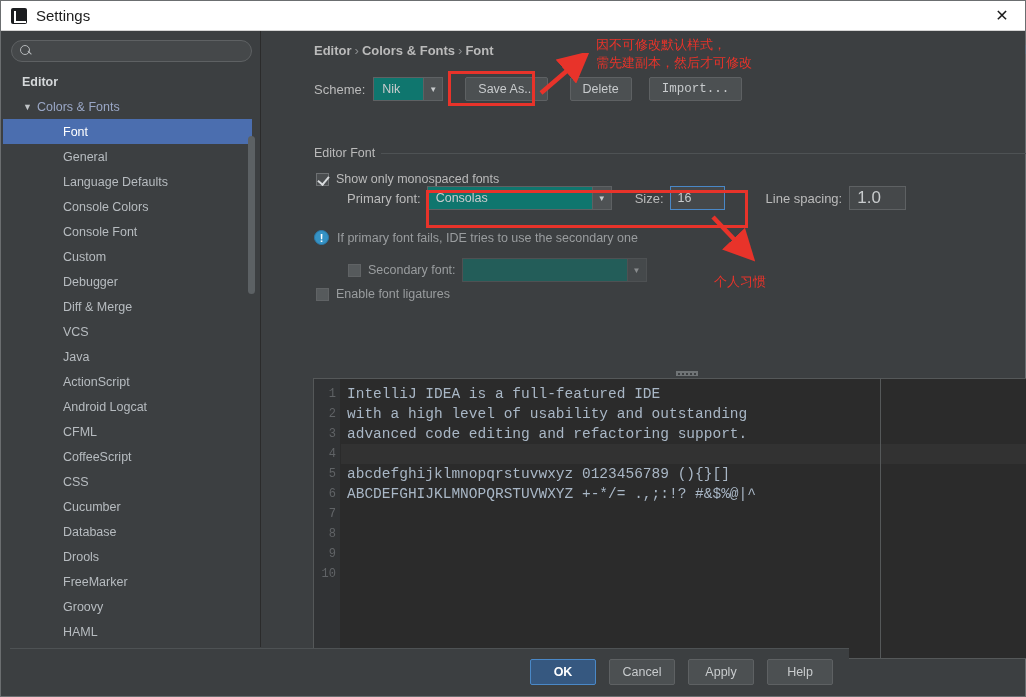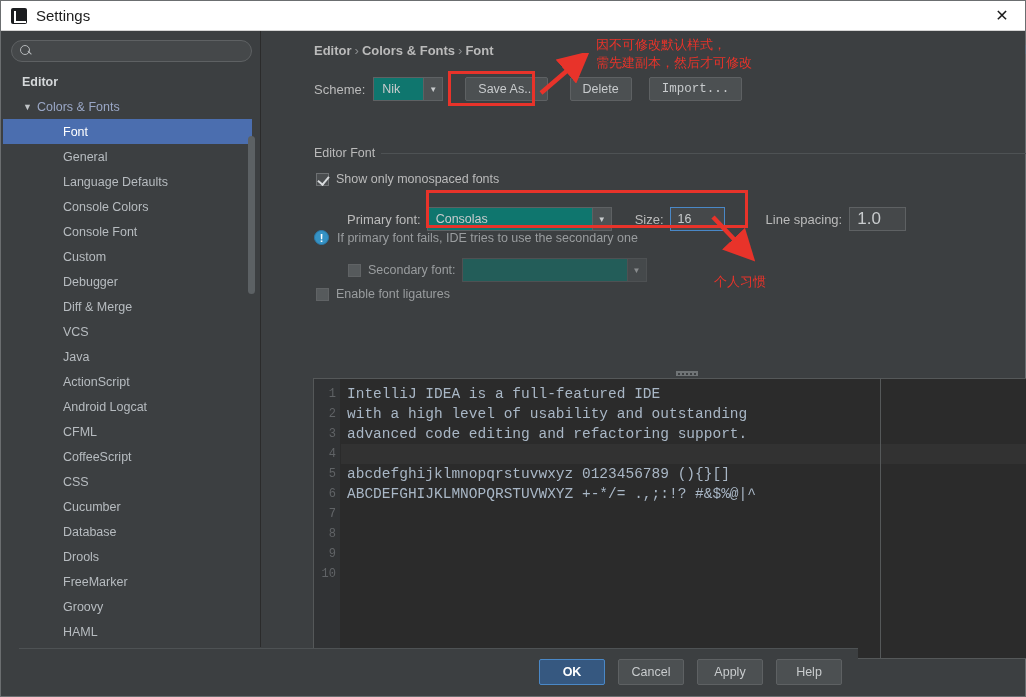--- a/index.html
+++ b/index.html
@@ -297,21 +297,21 @@
     width: 1px; height: 279px; background: #555859;
   }
   .marker {
     position: absolute; right: 5px; top: 5px;
     width: 9px; height: 9px; background: #e8a33d;
     border: 1px solid #c8862b;
   }
 
   
   .footer {
-    position: absolute; left: 18px; top: 647px;
+    position: absolute; left: 9px; top: 647px;
     width: 839px; height: 48px;
     background: #3c3f41;
     border-top: 1px solid #4e5254;
   }
   .footer-btns {
     position: absolute; right: 16px; top: 10px;
     display: flex; gap: 13px;
   }
   .fbtn {
     width: 66px; height: 26px;
@@ -452,21 +452,21 @@
 需先建副本，然后才可修改</div>
 
       <div class="group-line"></div>
       <div class="group-title">Editor Font</div>
 
       <div class="checkrow" style="left:10px; top:141px;">
         <span class="checkbox checked"></span>
         <span class="checktext">Show only monospaced fonts</span>
       </div>
 
-      <div class="fontrow" style="left:41px; top:176px;">
+      <div class="fontrow" style="left:41px; top:155px;">
         <span class="lbl">Primary font:</span>
         <div class="combo primary-combo">
           <span class="val">Consolas</span>
           <span class="arrowbox">▼</span>
         </div>
         <span class="lbl" style="margin-left:23px;">Size:</span>
         <div class="size-field">16</div>
         <span class="lbl" style="margin-left:41px;">Line spacing:</span>
         <div class="spacing-field">1.0</div>
       </div>

